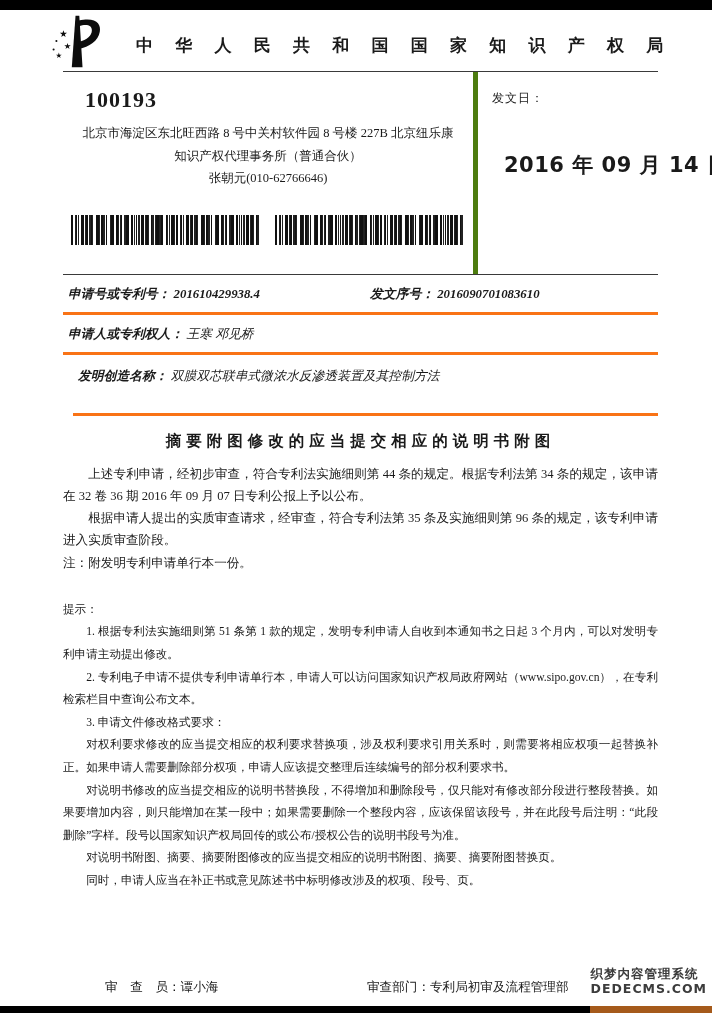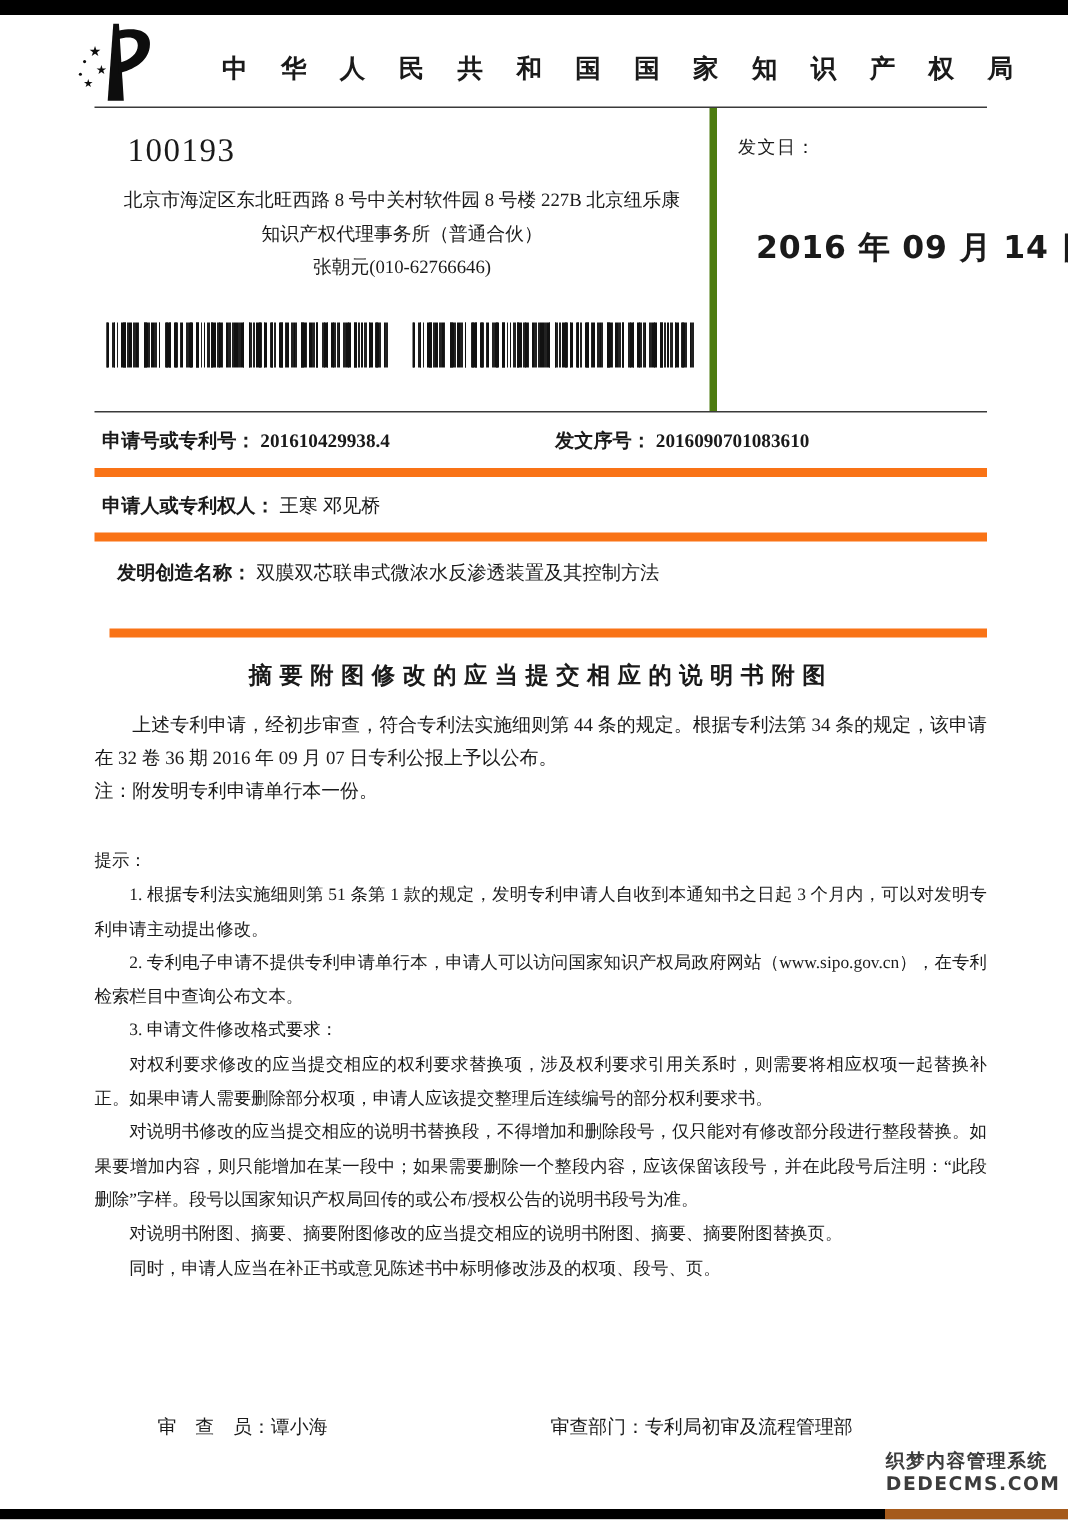--- a/index.html
+++ b/index.html
@@ -10,43 +10,43 @@
     overflow:hidden; margin:0 auto;
   }
   .topbar { position:absolute; top:0; left:0; width:712px; height:10px; background:#000; }
 
   .content { position:absolute; top:10px; left:63px; width:595px; }
 
   
   .header { position:relative; height:62px; border-bottom:1px solid #3a3a3a; }
   .logo { position:absolute; left:-16px; top:4px; width:58px; height:56px; }
   .org-title {
-    position:absolute; left:85px; top:24px; width:500px; text-align:left;
+    position:absolute; left:73px; top:24px; width:500px; text-align:left;
     font-size:17px; font-weight:bold; letter-spacing:9px; white-space:nowrap;
   }
 
   
   .info-section { display:flex; height:203px; border-bottom:1px solid #3a3a3a; }
   .info-left { width:432px; }
   .info-right { flex:1; border-left:5px solid #4d7c0f; padding:18px 0 0 14px; }
-  .postal-code { font-size:22px; font-weight:normal; letter-spacing:1px; margin:15px 0 9px 22px; }
+  .postal-code { font-size:22px; font-weight:bold; letter-spacing:1px; margin:15px 0 9px 22px; }
   .addr { width:410px; text-align:center; font-size:12.5px; line-height:1.8; }
   .barcodes { display:flex; gap:16px; margin:25px 0 0 8px; }
   .barcode {
     width:188px; height:30px;
     background-image:
       repeating-linear-gradient(90deg,#111 0 2px,rgba(0,0,0,0) 2px 5px,#111 5px 6px,rgba(0,0,0,0) 6px 10px,#111 10px 13px,rgba(0,0,0,0) 13px 15px),
       repeating-linear-gradient(90deg,#222 0 1px,#fff 1px 4px,#222 4px 6px,#fff 6px 7px);
   }
   .date-label { font-size:12px; letter-spacing:1px; }
   .date-value { margin-top:44px; font-family:"DejaVu Sans","Liberation Sans",sans-serif;
     font-size:21px; font-weight:bold; letter-spacing:0.5px; white-space:nowrap;margin-left:12px; }
 
   
-  .row { display:flex; border-bottom:6px solid #f97316; padding:11px 4px 9px 5px; font-size:12.8px; }
+  .row { display:flex; border-bottom:3px solid #f97316; padding:11px 4px 9px 5px; font-size:12.8px;font-style:italic; }
   .row .cell-left { width:302px; }
   .lbl { font-weight:bold; }
   .val-bold { font-weight:bold; }
   .row3 { padding-top:13px; padding-bottom:28px;margin-left:10px; }
 
   
   .notice-title { text-align:center; font-size:15.5px; font-weight:bold; letter-spacing:5px; margin:15px 0 11px; }
   .bodytext p { font-size:12.6px; line-height:1.76; text-align:justify; }
   .indent { text-indent:2em; }
 
@@ -128,20 +128,21 @@
     <div class="row row3">
       <div>
         <span class="lbl">发明创造名称：</span>
         <span>双膜双芯联串式微浓水反渗透装置及其控制方法</span>
       </div>
     </div>
 
     <div class="notice-title">摘要附图修改的应当提交相应的说明书附图</div>
     <div class="bodytext">
       <p class="indent">上述专利申请，经初步审查，符合专利法实施细则第 44 条的规定。根据专利法第 34 条的规定，该申请在 32 卷 36 期 2016 年 09 月 07 日专利公报上予以公布。</p>
+      <p class="indent">根据申请人提出的实质审查请求，经审查，符合专利法第 35 条及实施细则第 96 条的规定，该专利申请进入实质审查阶段。</p>
       <p>注：附发明专利申请单行本一份。</p>
     </div>
 
     <div class="hints">
       <p>提示：</p>
       <p class="indent">1. 根据专利法实施细则第 51 条第 1 款的规定，发明专利申请人自收到本通知书之日起 3 个月内，可以对发明专利申请主动提出修改。</p>
       <p class="indent">2. 专利电子申请不提供专利申请单行本，申请人可以访问国家知识产权局政府网站（www.sipo.gov.cn），在专利检索栏目中查询公布文本。</p>
       <p class="indent">3. 申请文件修改格式要求：</p>
       <p class="indent">对权利要求修改的应当提交相应的权利要求替换项，涉及权利要求引用关系时，则需要将相应权项一起替换补正。如果申请人需要删除部分权项，申请人应该提交整理后连续编号的部分权利要求书。</p>
       <p class="indent">对说明书修改的应当提交相应的说明书替换段，不得增加和删除段号，仅只能对有修改部分段进行整段替换。如果要增加内容，则只能增加在某一段中；如果需要删除一个整段内容，应该保留该段号，并在此段号后注明：“此段删除”字样。段号以国家知识产权局回传的或公布/授权公告的说明书段号为准。</p>

